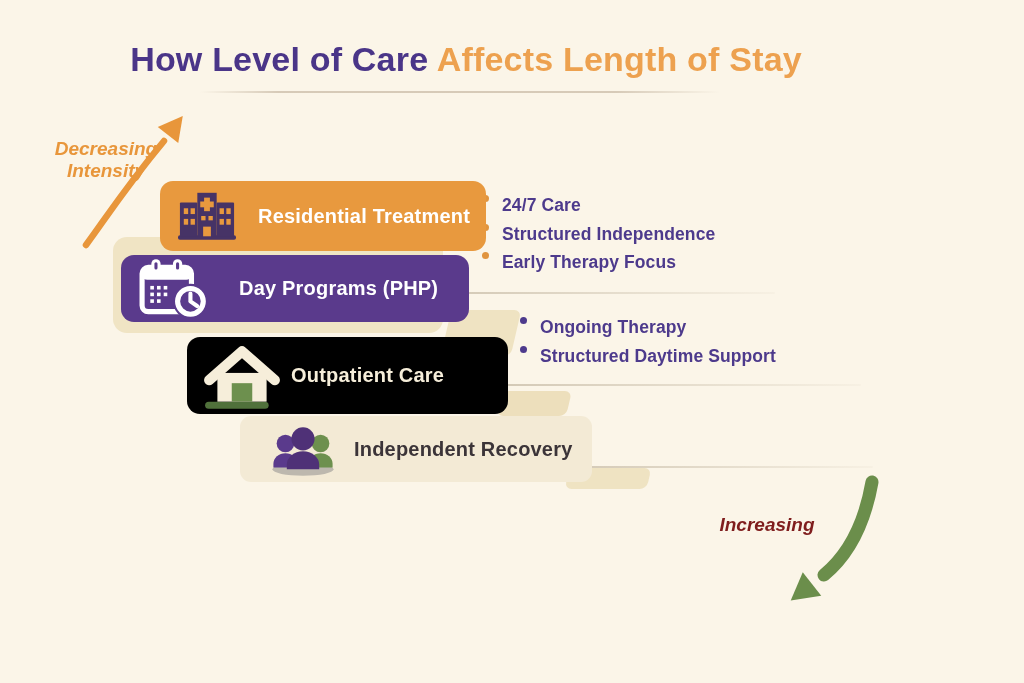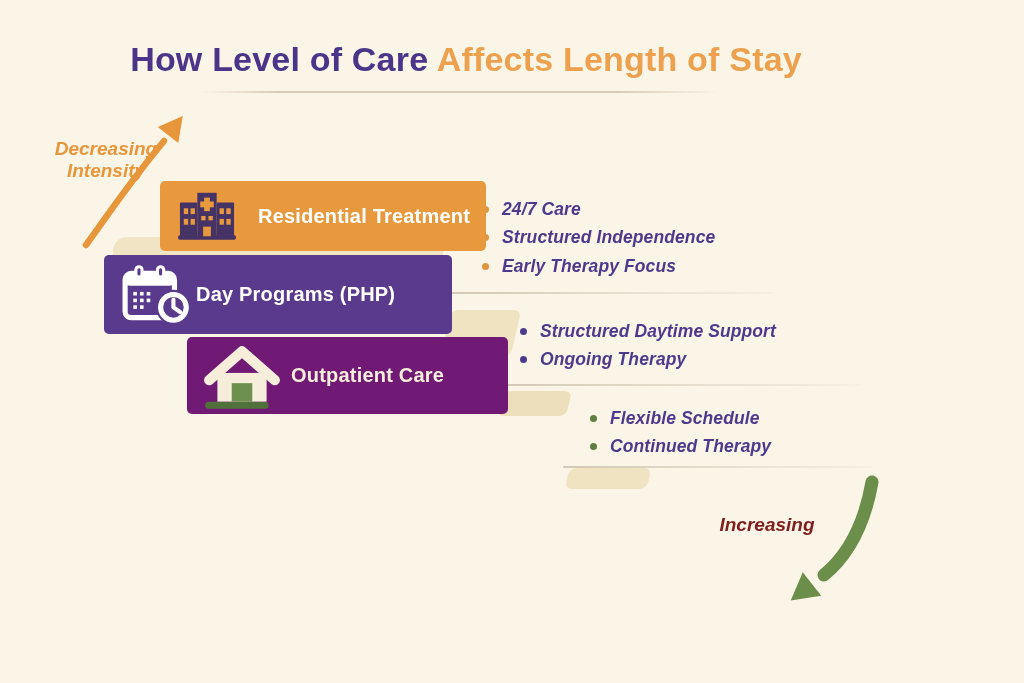--- a/index.html
+++ b/index.html
@@ -18,34 +18,34 @@
   
   .side-note{font-style:italic;font-weight:bold;font-size:19px;line-height:1.18;text-align:center;}
   .note-decreasing{top:138px;left:44px;width:124px;color:#E8963B;}
   .note-increasing{top:514px;left:696px;width:142px;color:#7f1d1d;}
 
   
   .shadow-rect{background:#F0E4C4;border-radius:14px;}
   .tab{background:#EFE3C2;border-radius:7px;transform:skewX(-13deg);}
 
   
-  .bar{display:flex;align-items:center;border-radius:5px;}
+  .bar{display:flex;align-items:center;border-radius:13px;}
   .bar-label{font-size:20px;font-weight:bold;letter-spacing:.2px;white-space:nowrap;}
   .bar-residential{left:160px;top:181px;width:308px;height:70px;background:#E8993E;padding-left:18px;gap:22px;z-index:4;}
-  .bar-day{left:104px;top:255px;width:330px;height:79px;background:#5A3A8C;padding-left:18px;gap:2px;z-index:3;}
-  .bar-outpatient{left:187px;top:337px;width:307px;height:77px;background:#701a75;padding-left:14px;gap:8px;z-index:3;}
+  .bar-day{left:121px;top:255px;width:330px;height:67px;background:#5A3A8C;padding-left:18px;gap:28px;z-index:3;}
+  .bar-outpatient{left:187px;top:337px;width:307px;height:77px;background:#000000;padding-left:14px;gap:8px;z-index:3;}
   .bar-independent{left:240px;top:416px;width:326px;height:66px;background:#F3EAD5;border-radius:11px;padding-left:26px;gap:14px;z-index:2;}
   .bar-residential .bar-label{color:#FFFFFF;}
   .bar-day .bar-label{color:#FFFFFF;}
   .bar-outpatient .bar-label{color:#F6EEDA;}
   .bar-independent .bar-label{color:#3B3438;}
 
   
   .bullets{display:flex;flex-direction:column;}
-  .bullet-row{display:flex;align-items:center;height:28.5px;font-style:italic;}
+  .bullet-row{display:flex;align-items:flex-start;height:28.5px;}
   .dot{width:7px;height:7px;border-radius:50%;margin-right:13px;flex:none;}
   .bullet-text{font-size:17.5px;font-weight:bold;color:#4D3A8C;letter-spacing:.1px;white-space:nowrap;}
   .dot-orange{background:#E0943F;}
   .dot-purple{background:#4D3A8C;}
   .dot-green{background:#5F7E41;}
   .g1{left:482px;top:195px;}
   .g2{left:520px;top:317px;}
   .g3{left:590px;top:404px;}
 
   
@@ -137,20 +137,34 @@
       <svg width="82" height="68" viewBox="0 0 80 66">
         <rect x="4" y="58" width="62" height="7" rx="3.5" fill="#50713B"></rect>
         <rect x="16" y="30" width="48" height="28" fill="#F6EEDA"></rect>
         <path d="M8 37 L40 9 L72 37" fill="none" stroke="#F6EEDA" stroke-width="10" stroke-linecap="round" stroke-linejoin="round"></path>
         <rect x="30" y="40" width="20" height="18" fill="#6D904E"></rect>
       </svg>
     </span>
     <span class="bar-label">Outpatient Care</span>
   </div>
 
+  <div class="abs bar bar-independent">
+    <span class="icon-wrap">
+      <svg width="74" height="56" viewBox="0 0 80 60">
+        <ellipse cx="40" cy="52" rx="33" ry="7" fill="#BDB8AE"></ellipse>
+        <circle cx="21" cy="24" r="9.5" fill="#5A3A8C"></circle>
+        <path d="M8 50 v-4 a13 11.5 0 0 1 26 0 v4 z" fill="#5A3A8C"></path>
+        <circle cx="59" cy="24" r="9.5" fill="#6D904E"></circle>
+        <path d="M46 50 v-4 a13 11.5 0 0 1 26 0 v4 z" fill="#6D904E"></path>
+        <circle cx="40" cy="19" r="12.5" fill="#4F3177"></circle>
+        <path d="M22.5 52 v-5 a17.5 14.5 0 0 1 35 0 v5 z" fill="#4F3177"></path>
+      </svg>
+    </span>
+    <span class="bar-label">Independent Recovery</span>
+  </div>
 
   <div class="abs bullets g1">
     <div class="bullet-row">
       <span class="dot dot-orange"></span>
       <span class="bullet-text">24/7 Care</span>
     </div>
     <div class="bullet-row">
       <span class="dot dot-orange"></span>
       <span class="bullet-text">Structured Independence</span>
     </div>
@@ -158,40 +172,30 @@
       <span class="dot dot-orange"></span>
       <span class="bullet-text">Early Therapy Focus</span>
     </div>
   </div>
 
   <div class="abs divider d1"></div>
 
   <div class="abs bullets g2">
     <div class="bullet-row">
       <span class="dot dot-purple"></span>
+      <span class="bullet-text">Ongoing Therapy</span>
+    </div>
+    <div class="bullet-row">
+      <span class="dot dot-purple"></span>
       <span class="bullet-text">Structured Daytime Support</span>
     </div>
-    <div class="bullet-row">
-      <span class="dot dot-purple"></span>
-      <span class="bullet-text">Ongoing Therapy</span>
-    </div>
   </div>
 
   <div class="abs divider d2"></div>
 
-  <div class="abs bullets g3">
-    <div class="bullet-row">
-      <span class="dot dot-green"></span>
-      <span class="bullet-text">Flexible Schedule</span>
-    </div>
-    <div class="bullet-row">
-      <span class="dot dot-green"></span>
-      <span class="bullet-text">Continued Therapy</span>
-    </div>
-  </div>
 
   <div class="abs divider d3"></div>
 
   <div class="abs side-note note-increasing">
     <div>Increasing</div>
   </div>
   <svg class="abs" style="left:780px;top:462px;" width="110" height="140" viewBox="0 0 110 140">
     <path d="M92 20 C 86 54, 72 90, 44 113" stroke="#6B8E4B" stroke-width="13" fill="none" stroke-linecap="round"></path>
     <polygon points="0,-15 27,0 0,15" transform="translate(32,122) rotate(142)" fill="#6B8E4B"></polygon>
   </svg>

